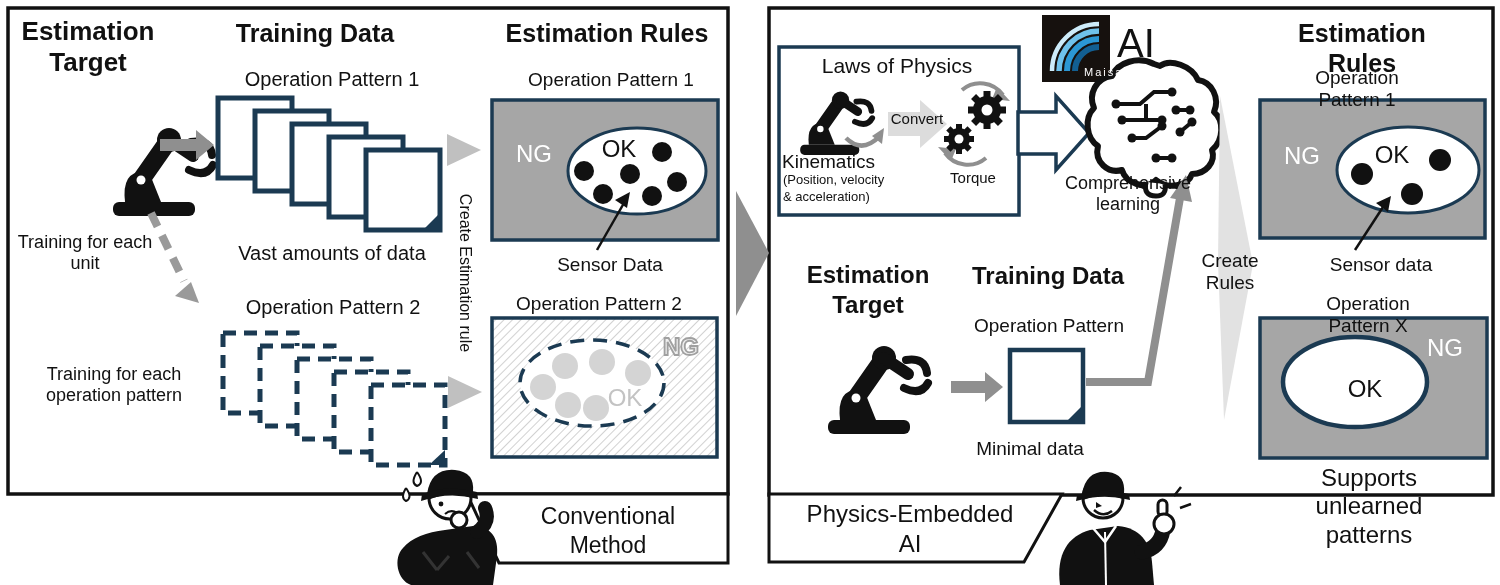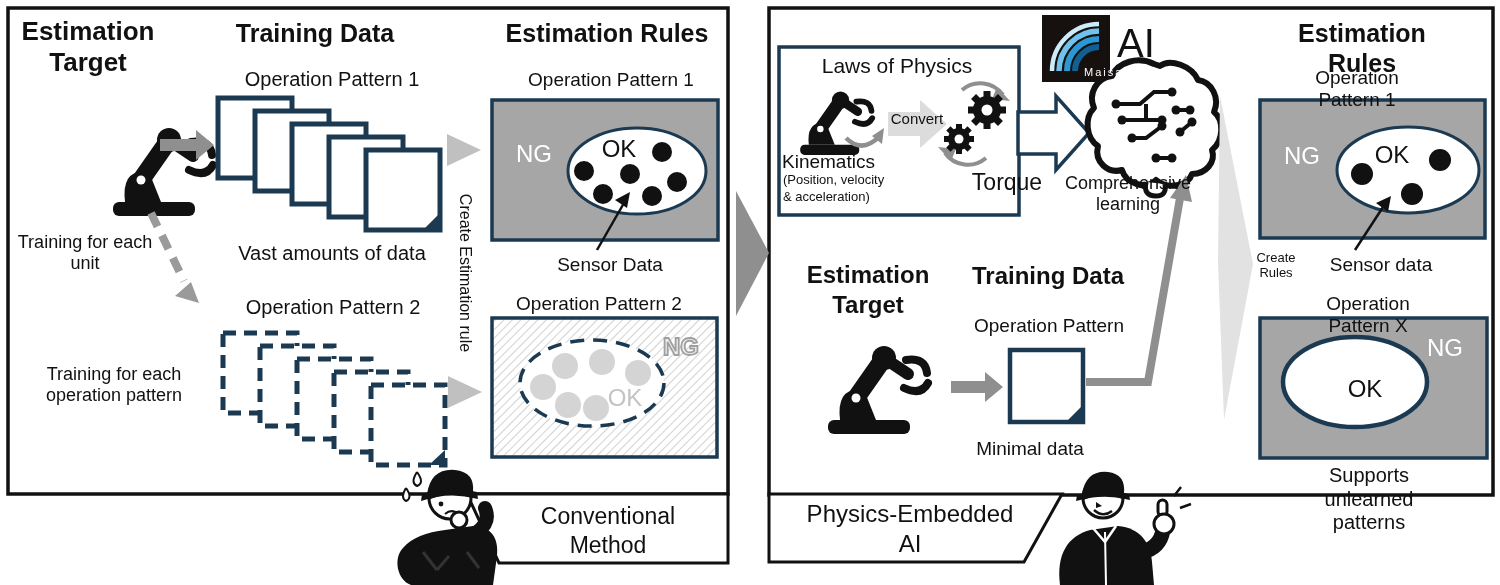--- a/index.html
+++ b/index.html
@@ -265,45 +265,45 @@
 <div class="t gray-ok" style="left:625px;top:384px;font-size:24px;">OK</div>
 
 <div class="t" style="left:897px;top:54px;font-size:21px;">Laws of Physics</div>
 
 <div class="t" style="left:608px;top:502px;font-size:23px;line-height:1.25;">Conventional
 Method</div>
 <div class="t" style="left:917px;top:110px;font-size:15px;">Convert</div>
 <div class="tl" style="left:782px;top:150px;font-size:19px;">Kinematics</div>
 <div class="tl" style="left:783px;top:172px;font-size:13px;">(Position, velocity
 &amp; acceleration)</div>
-<div class="t" style="left:973px;top:169px;font-size:23px;margin-left:34px;">Torque</div>
+<div class="t" style="left:973px;top:169px;font-size:15px;">Torque</div>
 
 <div class="maisart-text" style="left:1076px;top:66px;font-size:11px;margin-left:33px;">Maisart</div>
 <div class="tl" style="left:1117px;top:18px;font-size:40px;">AI</div>
 
 <div class="t" style="left:1128px;top:173px;font-size:18px;">Comprehensive
 learning</div>
 
 <div class="t b" style="left:868px;top:260px;font-size:24px;line-height:1.25;">Estimation
 Target</div>
 <div class="t b" style="left:1048px;top:262px;font-size:24px;">Training Data</div>
 <div class="t" style="left:1049px;top:315px;font-size:19px;">Operation Pattern</div>
 <div class="t" style="left:1030px;top:438px;font-size:19px;">Minimal data</div>
 
-<div class="t" style="left:1230px;top:250px;font-size:13px;margin-left:46px;">Create
+<div class="t" style="left:1230px;top:250px;font-size:19px;">Create
 Rules</div>
 
 <div class="t b" style="left:1362px;top:19px;font-size:25px;">Estimation Rules</div>
 <div class="t" style="left:1357px;top:67px;font-size:19px;">Operation Pattern 1</div>
 <div class="t w" style="left:1302px;top:142px;font-size:24px;">NG</div>
 <div class="t" style="left:1392px;top:141px;font-size:24px;">OK</div>
 <div class="t" style="left:1381px;top:254px;font-size:19px;">Sensor data</div>
 
 <div class="t" style="left:1368px;top:293px;font-size:19px;">Operation Pattern X</div>
 <div class="t w" style="left:1445px;top:334px;font-size:24px;">NG</div>
 <div class="t" style="left:1365px;top:375px;font-size:24px;">OK</div>
 
-<div class="t" style="left:1369px;top:464px;font-size:20px;">Supports unlearned patterns</div>
+<div class="t" style="left:1369px;top:464px;font-size:24px;">Supports unlearned patterns</div>
 
 <div class="t" style="left:910px;top:499px;font-size:24px;line-height:1.25;">Physics-Embedded
 AI</div>
 
 </div>
 
 </body></html>

